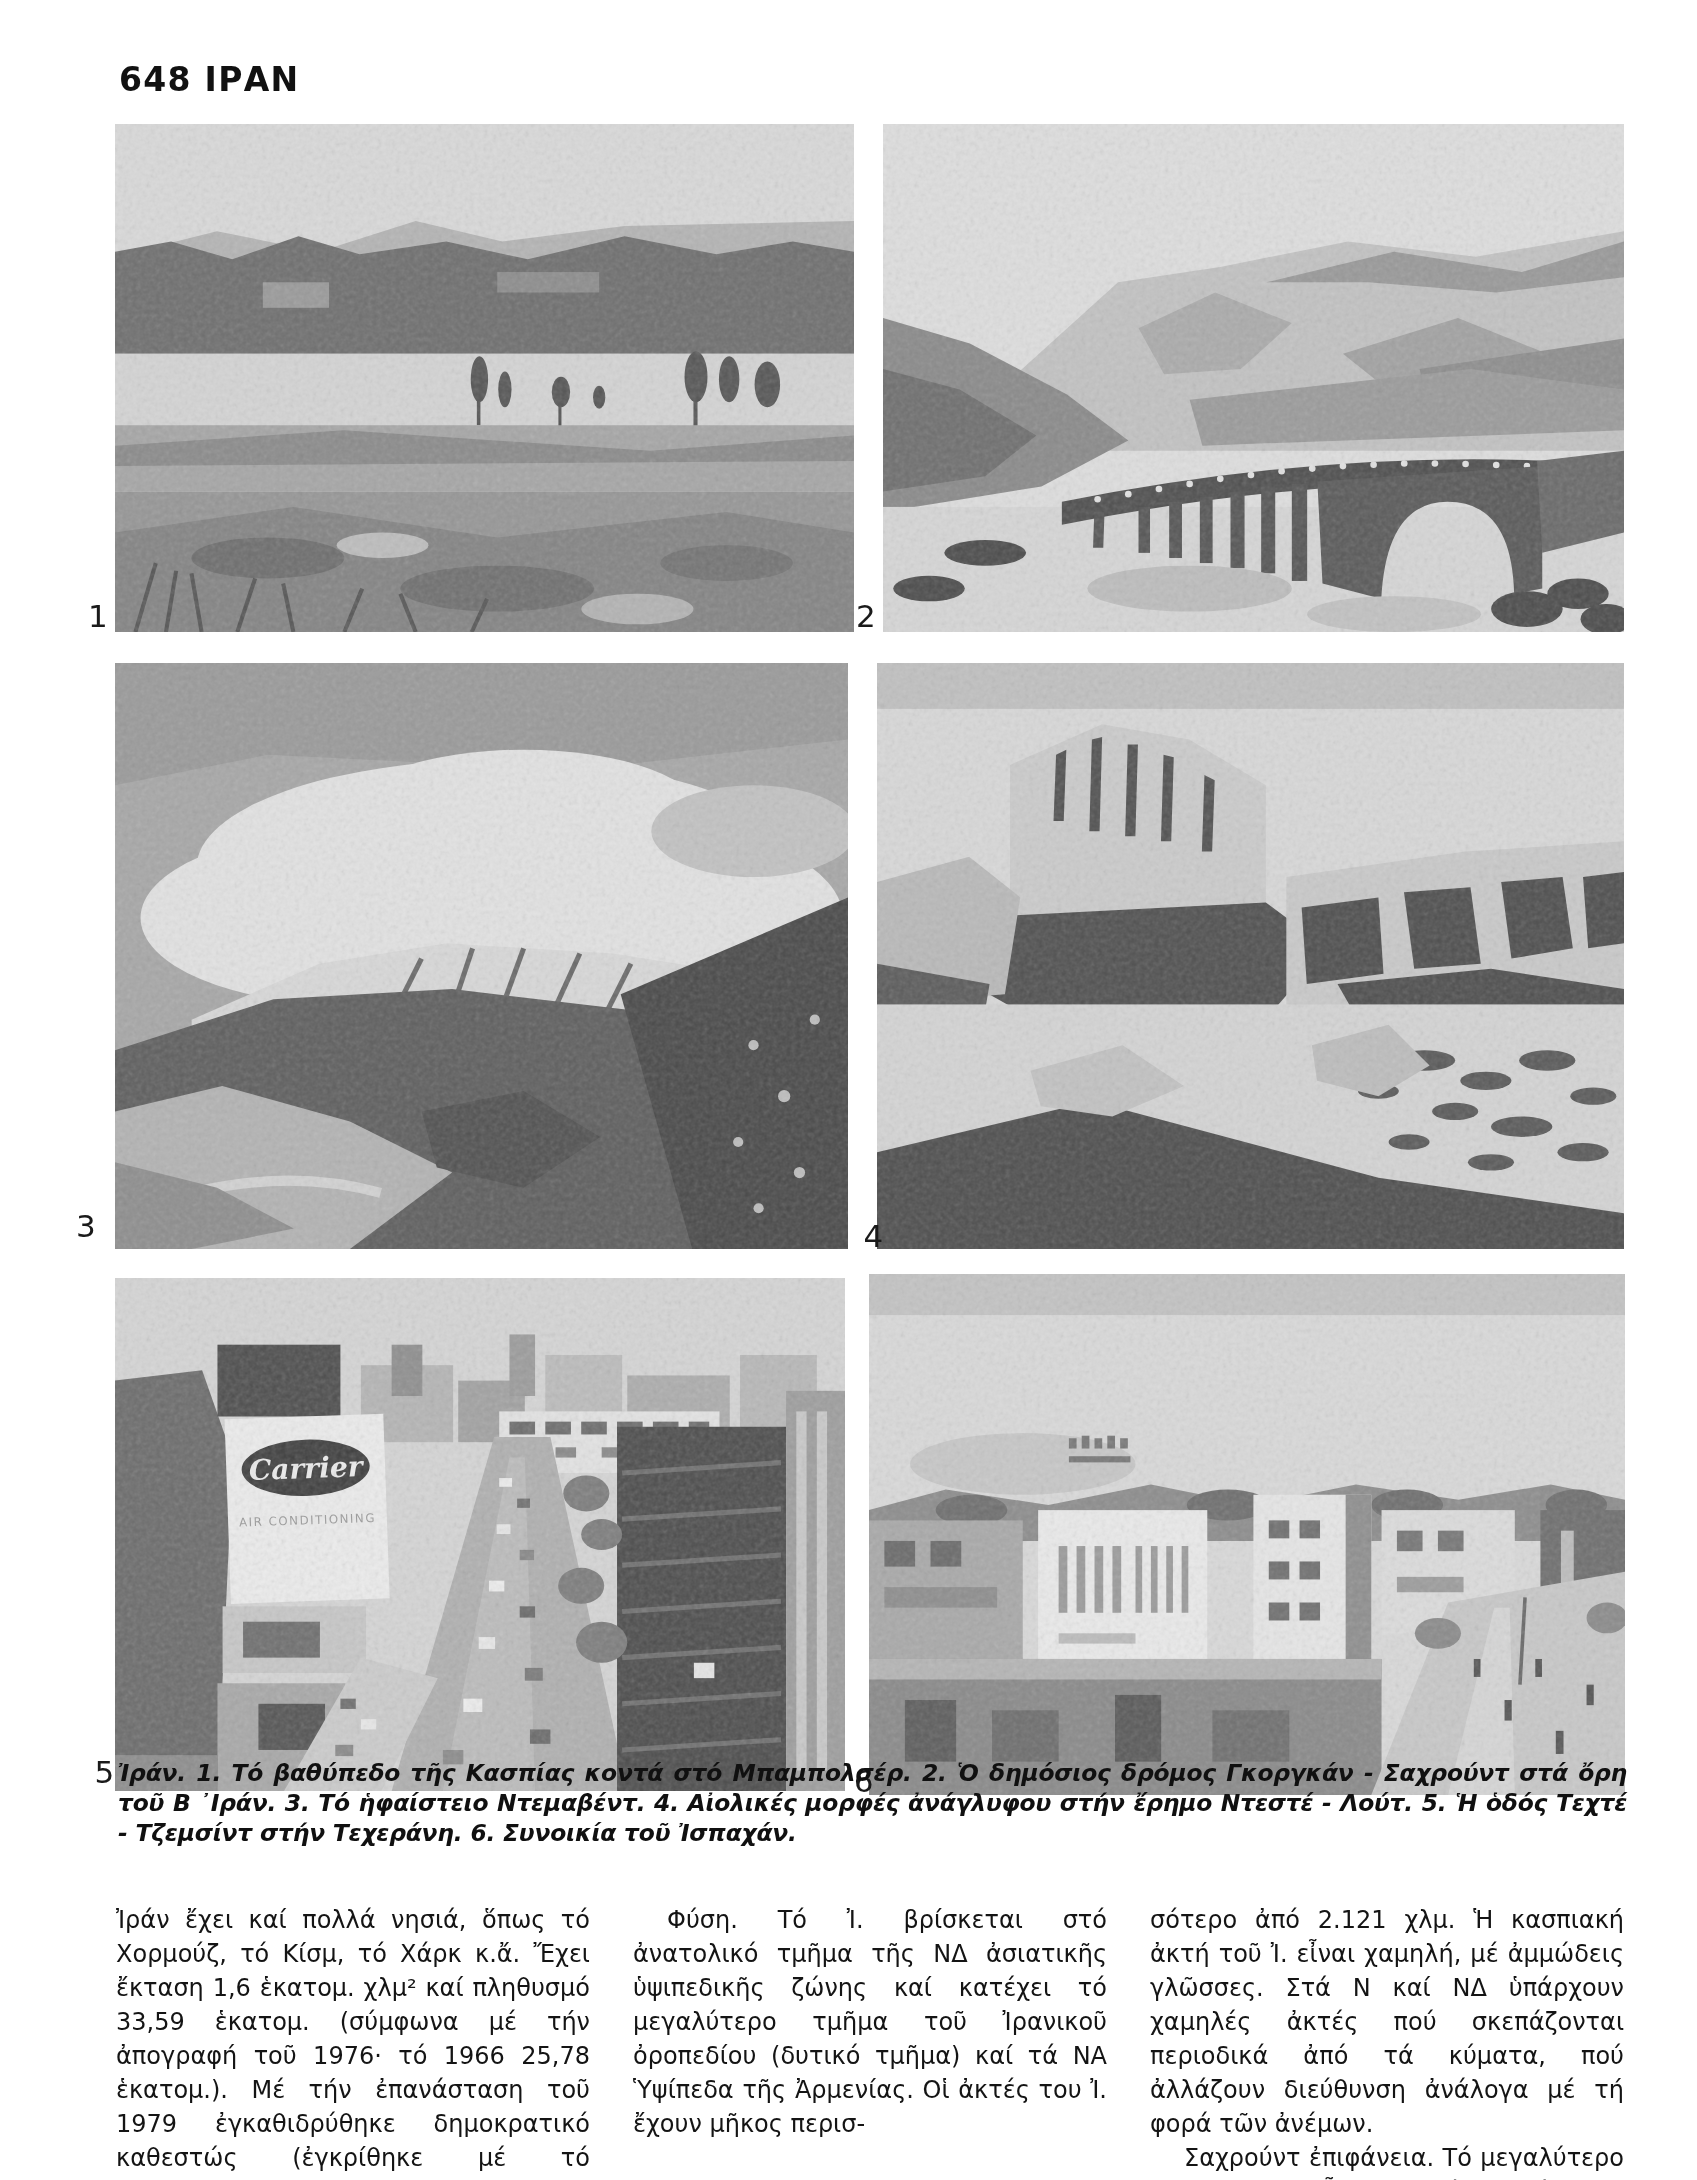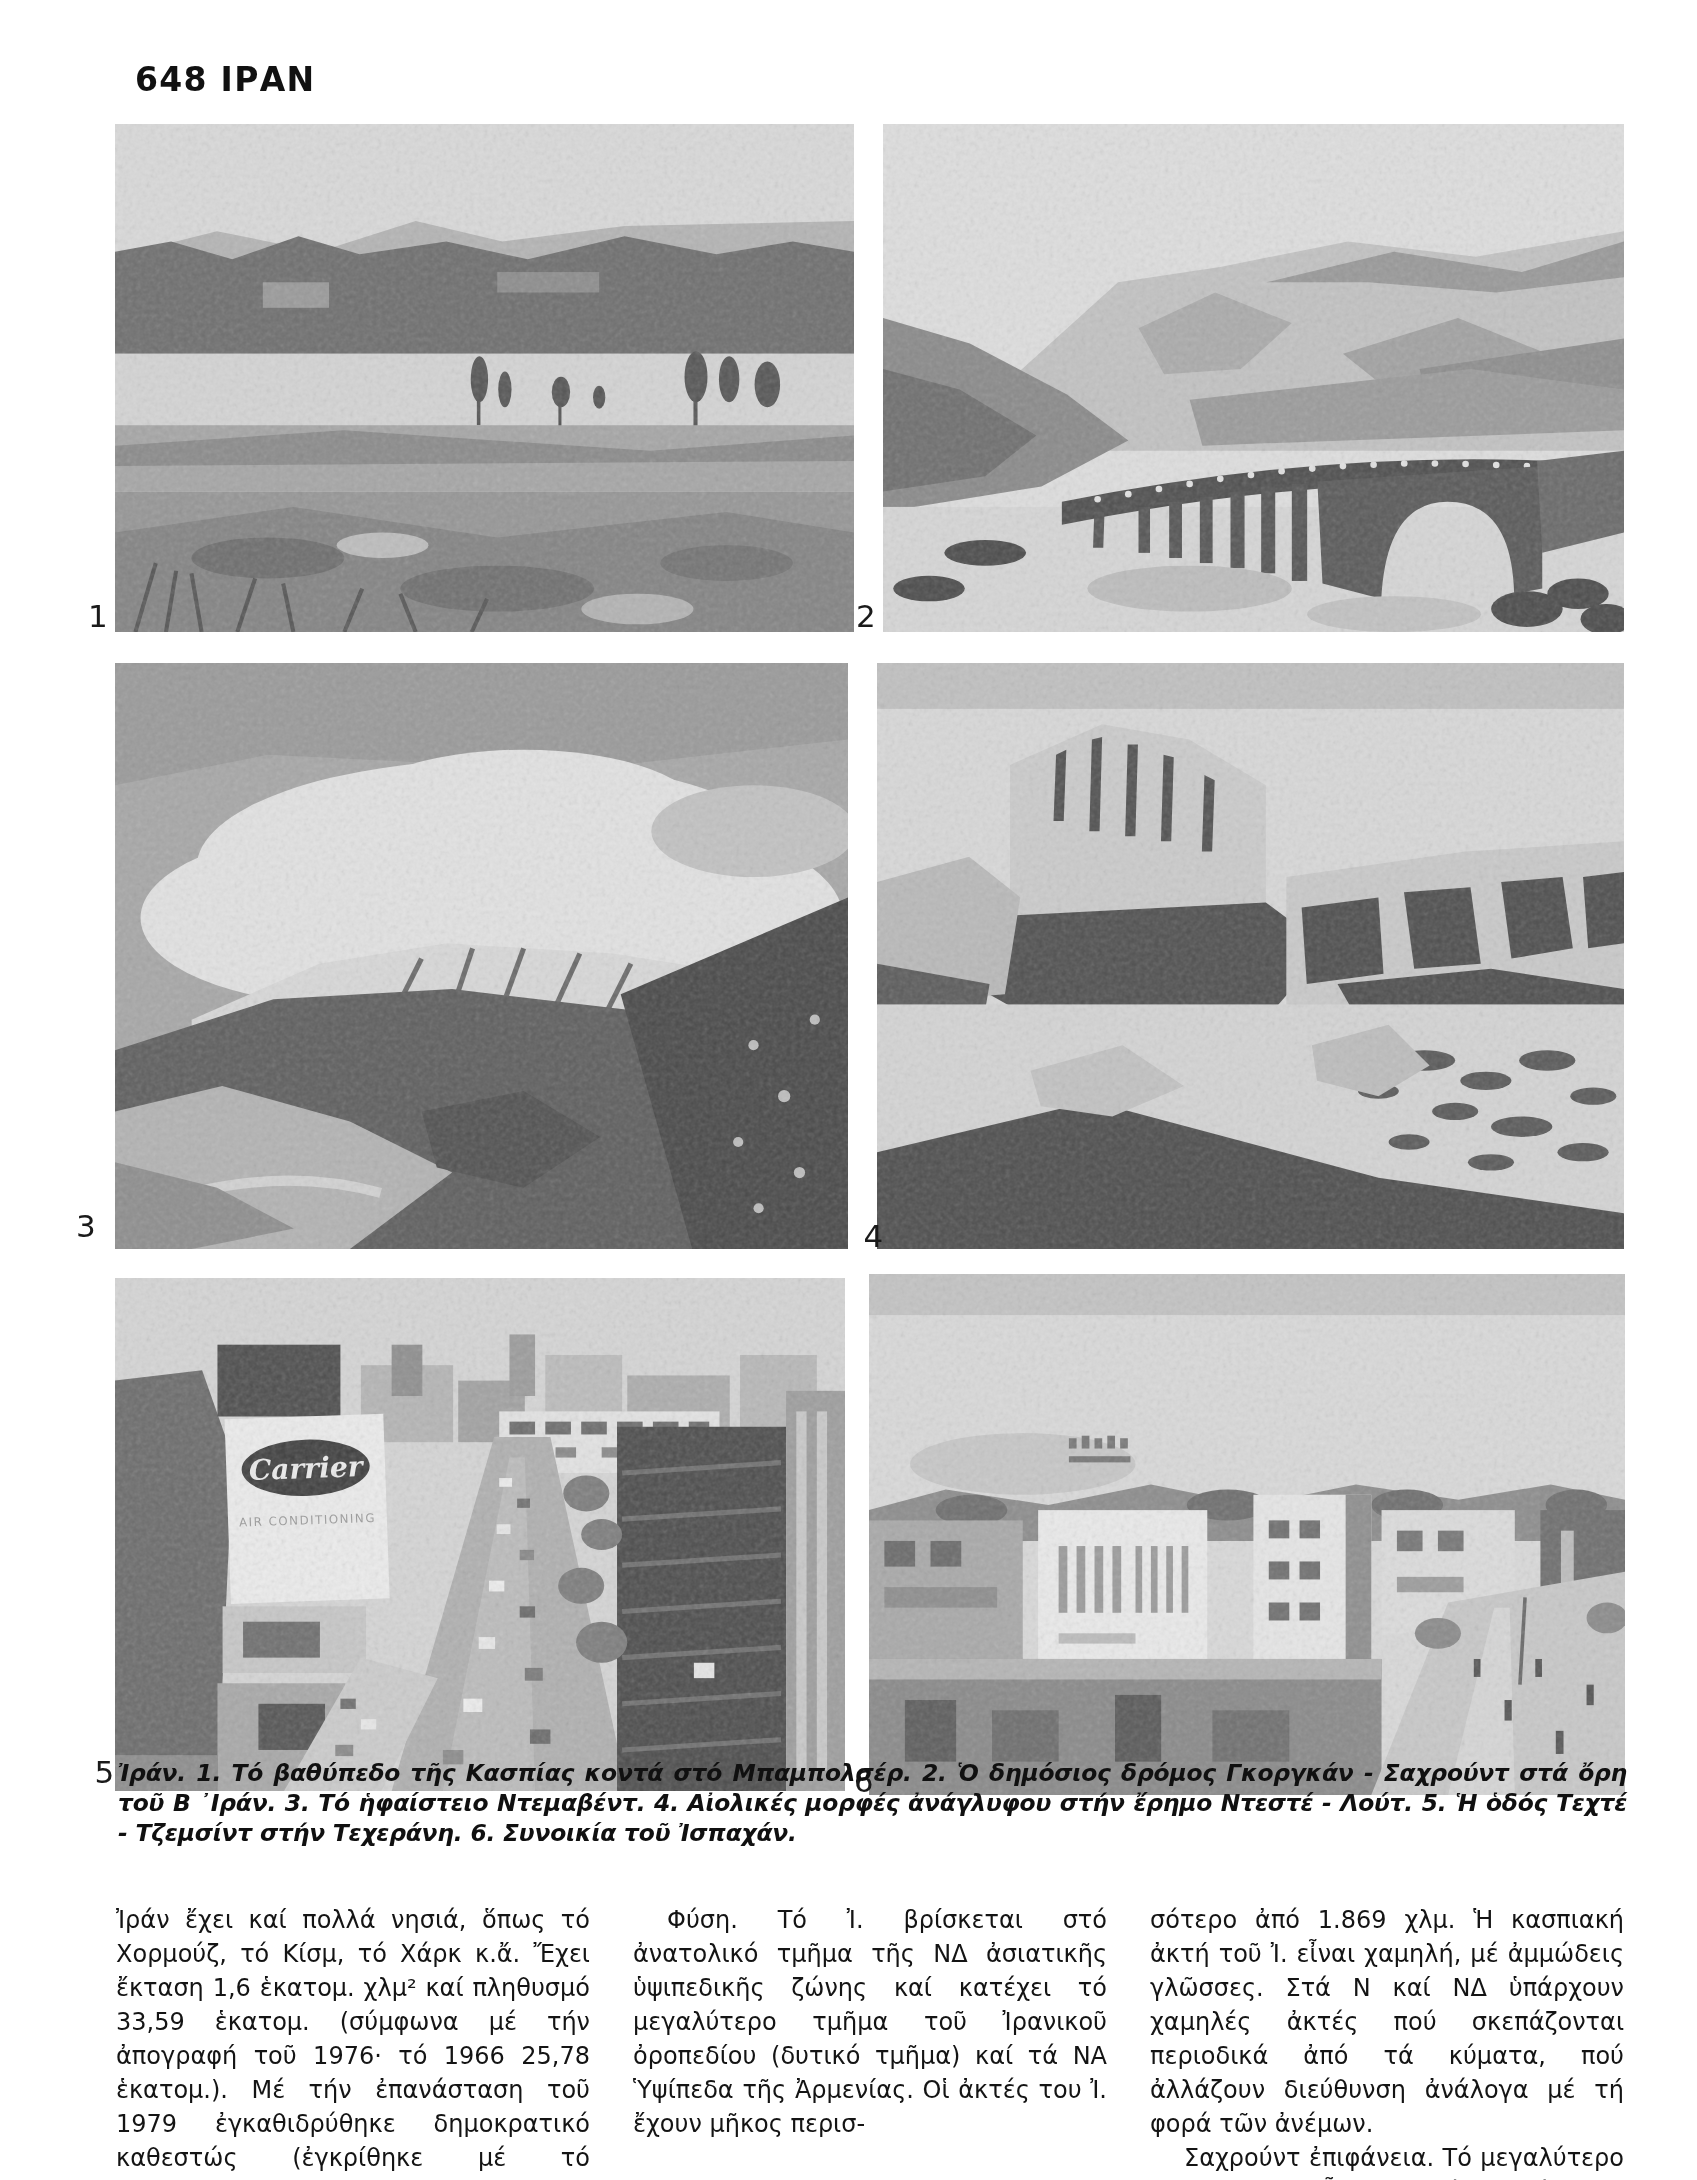--- a/index.html
+++ b/index.html
@@ -3,21 +3,21 @@
 <meta charset="utf-8">
 <style>
   html,body{margin:0;padding:0;}
   body{
     width:1698px;height:2181px;position:relative;background:#ffffff;
     font-family:"DejaVu Sans","Liberation Sans",sans-serif;color:#161616;
     overflow:hidden;
   }
   .page-header{
     position:absolute;left:119px;top:60px;
-    font-size:33px;font-weight:800;letter-spacing:1.3px;color:#111;margin-left:16px;
+    font-size:33px;font-weight:800;letter-spacing:1.3px;color:#111;
   }
   figure{margin:0;position:absolute;background:#e0e0e0;}
   figure svg{display:block;width:100%;height:100%;}
   .fig-num{
     position:absolute;left:-27px;bottom:0px;
     font-size:31px;font-weight:500;color:#1a1a1a;line-height:1;
   }
   #f1{left:115px;top:124px;width:739px;height:508px;}
   #f2{left:883px;top:124px;width:741px;height:508px;}
   #f3{left:115px;top:663px;width:733px;height:586px;}
@@ -421,17 +421,17 @@
 </div>
 
 <div class="columns">
   <div class="col">
     <p>Ἰράν ἔχει καί πολλά νησιά, ὅπως τό Χορμούζ, τό Κίσμ, τό Χάρκ κ.ἄ. Ἔχει ἔκταση 1,6 ἑκατομ. χλμ² καί πληθυσμό 33,59 ἑκατομ. (σύμφωνα μέ τήν ἀπογραφή τοῦ 1976· τό 1966 25,78 ἑκατομ.). Μέ τήν ἐπανάσταση τοῦ 1979 ἐγκαθιδρύθηκε δημοκρατικό καθεστώς (ἐγκρίθηκε μέ τό δημοψήφισμα τῆς 31ης Μαρτίου 1979) καί ὀνομάστηκε Ἰσλαμική</p>
   </div>
   <div class="col">
     <p class="indent"><span class="lead-bold">Φύση.</span> <span>Τό Ἰ. βρίσκεται στό ἀνατολικό τμῆμα τῆς ΝΔ ἀσιατικῆς ὑψιπεδικῆς ζώνης καί κατέχει τό μεγαλύτερο τμῆμα τοῦ Ἰρανικοῦ ὀροπεδίου (δυτικό τμῆμα) καί τά ΝΑ Ὑψίπεδα τῆς Ἀρμενίας. Οἱ ἀκτές του Ἰ. ἔχουν μῆκος περισ-</span></p>
   </div>
   <div class="col">
-    <p>σότερο ἀπό 1.869 χλμ. Ἡ κασπιακή ἀκτή τοῦ Ἰ. εἶναι χαμηλή, μέ ἀμμώδεις γλῶσσες. Στά Ν καί ΝΔ ὑπάρχουν χαμηλές ἀκτές πού σκεπάζονται περιοδικά ἀπό τά κύματα, πού ἀλλάζουν διεύθυνση ἀνάλογα μέ τή φορά τῶν ἀνέμων.</p>
+    <p>σότερο ἀπό 2.121 χλμ. Ἡ κασπιακή ἀκτή τοῦ Ἰ. εἶναι χαμηλή, μέ ἀμμώδεις γλῶσσες. Στά Ν καί ΝΔ ὑπάρχουν χαμηλές ἀκτές πού σκεπάζονται περιοδικά ἀπό τά κύματα, πού ἀλλάζουν διεύθυνση ἀνάλογα μέ τή φορά τῶν ἀνέμων.</p>
     <p class="indent"><span class="lead-bold">Σαχρούντ ἐπιφάνεια.</span> <span>Τό μεγαλύτερο τμῆμα τοῦ Ἰ. εἶναι ὀρεινό. Ἡ ἀνάγλυφη ἐπιφά-</span></p>
   </div>
 </div>
 
 
 </body></html>

